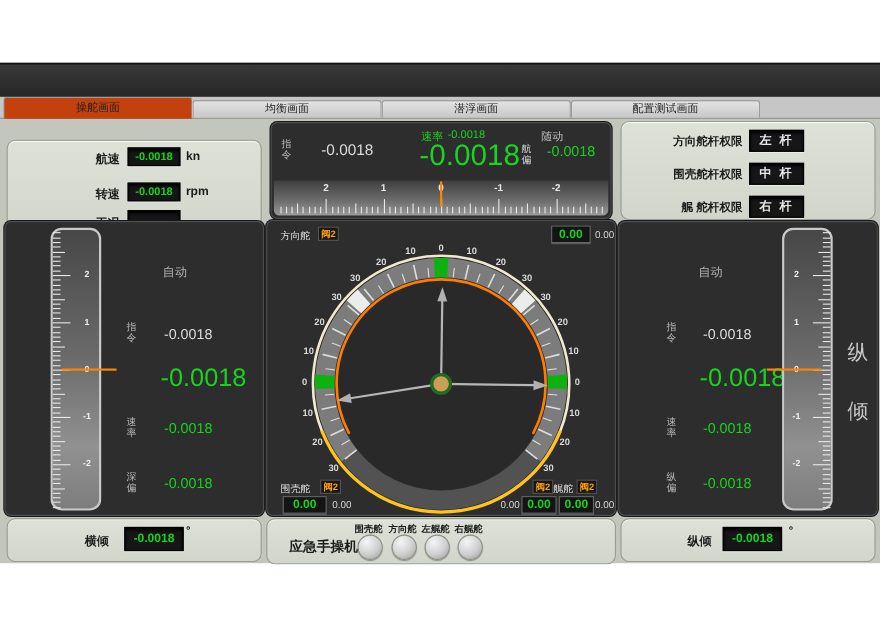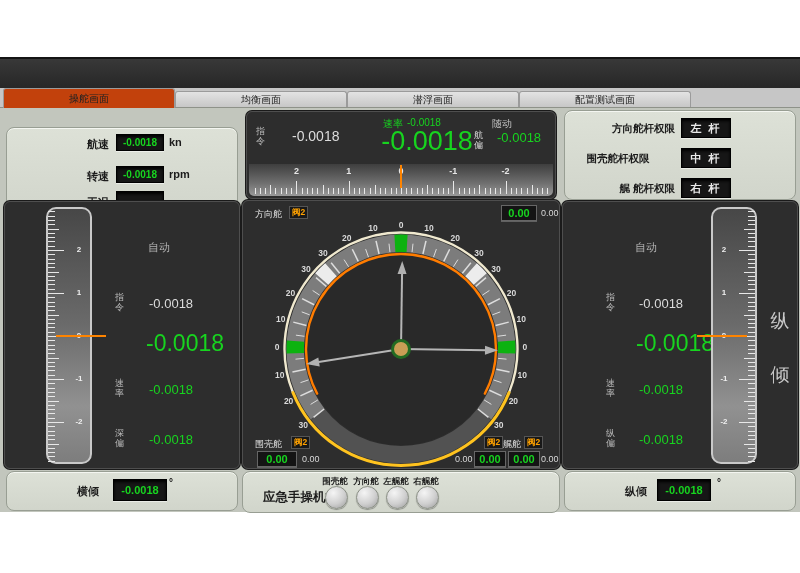--- a/index.html
+++ b/index.html
@@ -186,21 +186,21 @@
             <div class="rlab" style="left: 204.3px;">-1</div>
             <div class="rlab" style="left: 256.6px;">-2</div>
             <div class="rpointer" style="left: 151px;"></div>
           </div>
       </div>
 
       <div class="lpanel" style="left:564px;top:3px;width:230px;height:88px">
         <div class="lbl" style="left:18px;top:11px;width:92px;text-align:right;font-size:10.5px">方向舵杆权限</div>
         <div class="vbox" style="left:116px;top:7px;width:48px;height:18px;font-size:11px;line-height:18px;color:#e8e8e8;letter-spacing:2px">左 杆</div>
 
-        <div class="lbl" style="left:7px;top:41px;width:92px;text-align:center;font-size:10.5px">围壳舵杆权限</div>
+        <div class="lbl" style="left:18px;top:41px;width:92px;text-align:right;font-size:10.5px">围壳舵杆权限</div>
         <div class="vbox" style="left:116px;top:37px;width:48px;height:18px;font-size:11px;line-height:18px;color:#e8e8e8;letter-spacing:2px">中 杆</div>
 
         <div class="lbl" style="left:18px;top:71px;width:92px;text-align:right;font-size:10.5px">艉 舵杆权限</div>
         <div class="vbox" style="left:116px;top:67px;width:48px;height:18px;font-size:11px;line-height:18px;color:#e8e8e8;letter-spacing:2px">右 杆</div>
       </div>
 
       <div class="dpanel" style="left:4px;top:94px;width:234px;height:266px">
         <div class="vslider" style="left: 41px; top: 5px; overflow: visible;">
             <div class="stick" style="top: 251.7px; width: 7px; left: 0px;"></div>
             <div class="stick" style="top: 247.4px; width: 7px; left: 0px;"></div>

